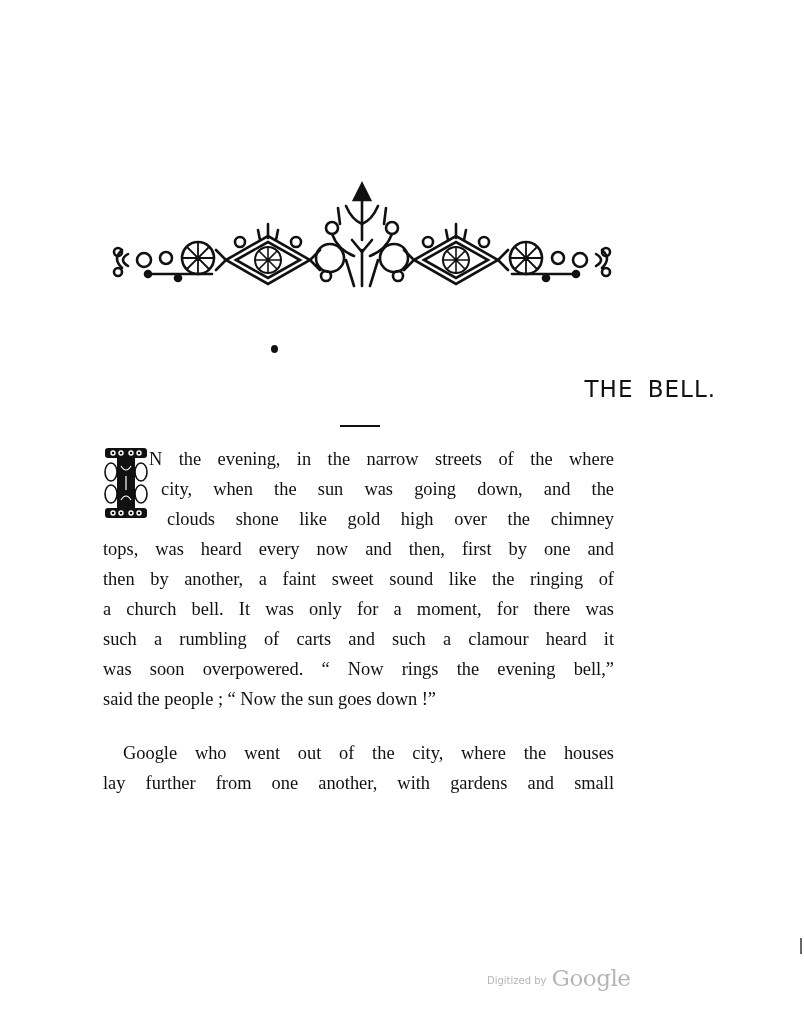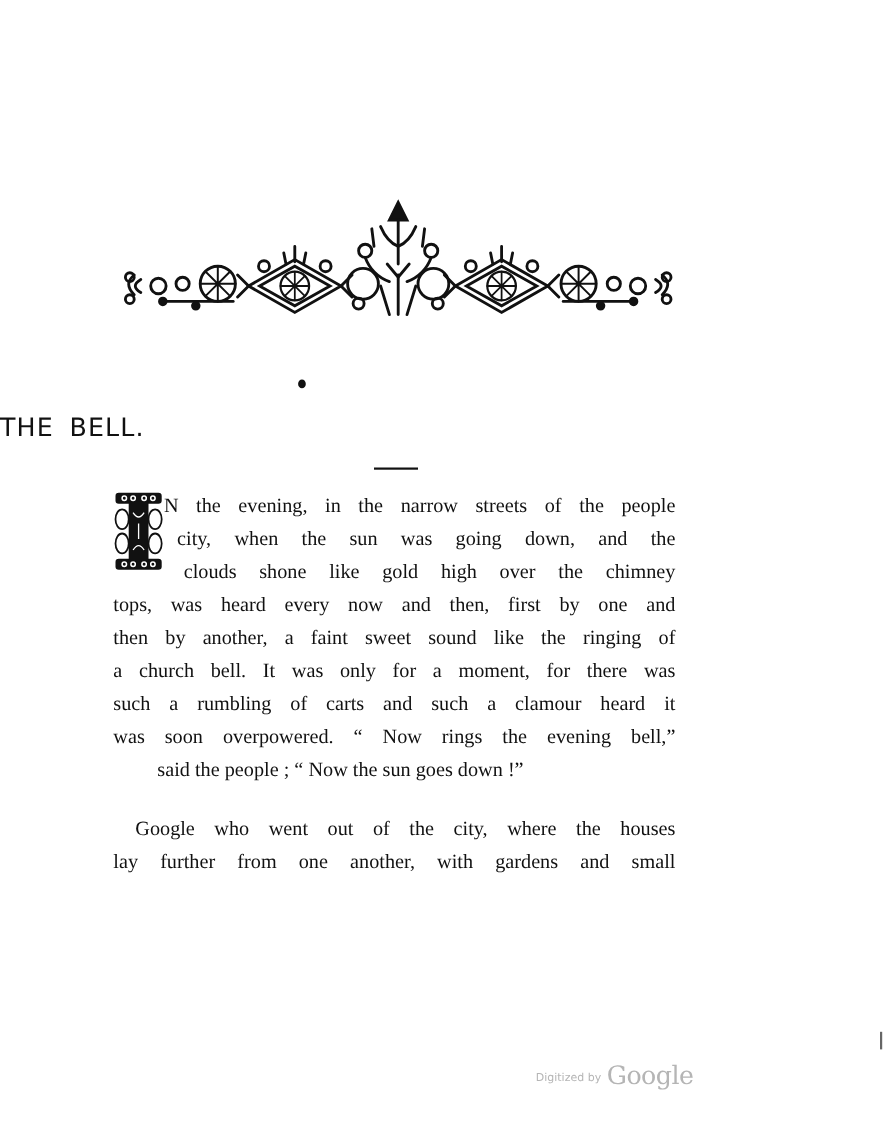--- a/index.html
+++ b/index.html
@@ -3,31 +3,31 @@
 <meta charset="utf-8">
 <style>
   html, body { margin: 0; padding: 0; }
   body {
     width: 804px; height: 1020px; background: #ffffff; position: relative; overflow: hidden;
     font-family: "DejaVu Serif", "Liberation Serif", serif; color: #111;
   }
   .ornament { position: absolute; left: 108px; top: 180px; width: 508px; height: 110px; }
   .dot { position: absolute; left: 271px; top: 345px; width: 7px; height: 8px; background: #111; border-radius: 50%; }
   .title {
-    position: absolute; left: 0; width: 716px; top: 376px; text-align: left;
+    position: absolute; left: 0; width: 716px; top: 376px; text-align: right;
     font-family: "DejaVu Sans", "Liberation Sans", sans-serif; font-size: 23px; font-weight: 500;
     letter-spacing: 1px; word-spacing: 6px; padding-left: 0;
   }
   .rule { position: absolute; left: 340px; top: 425px; width: 40px; height: 2px; background: #111; }
   .text {
     position: absolute; left: 103px; width: 511px; font-size: 18.4px; line-height: 30px;
     font-family: "Liberation Serif", "DejaVu Serif", serif;
   }
   .line { display: block; text-align: justify; text-align-last: justify; white-space: nowrap; height: 30px; }
-  .line.last { text-align-last: left; margin-left: 40px; }
+  .line.last { text-align-last: left; }
   .line.ind1 { padding-left: 46px; }
   .line.para { padding-left: 20px; }
   .p1 { top: 444px; }
   .p2 { top: 738px; }
   .dropcap { position: absolute; left: 103px; top: 446px; width: 46px; height: 74px; }
   .google { position: absolute; left: 487px; top: 965px; color: #b5b5b5; white-space: nowrap; }
   .google .dg { font-family: "DejaVu Sans", sans-serif; font-size: 10px; vertical-align: 2px; }
   .google .g { font-family: "DejaVu Serif", serif; font-size: 23px; letter-spacing: -0.5px; }
   .edge { position: absolute; left: 800px; top: 938px; width: 2px; height: 16px; background: #666; }
 </style>
@@ -119,21 +119,21 @@
       <ellipse cx="8" cy="48" rx="6" ry="9"></ellipse>
     <ellipse cx="38" cy="26" rx="6" ry="9"></ellipse>
       <ellipse cx="38" cy="48" rx="6" ry="9"></ellipse>
   </g>
   <g fill="none" stroke="#fff" stroke-width="1.2">
     <path d="M18 20 Q23 28 28 20 M18 54 Q23 46 28 54 M23 30 V44"></path>
   </g>
 </svg>
 
 <div class="text p1">
-  <span class="line ind1">N the evening, in the narrow streets of the people</span>
+  <span class="line ind1">N the evening, in the narrow streets of the where</span>
   <span class="line ind1" style="padding-left:58px">city, when the sun was going down, and the</span>
   <span class="line ind1" style="padding-left:64px">clouds shone like gold high over the chimney</span>
   <span class="line">tops, was heard every now and then, first by one and</span>
   <span class="line">then by another, a faint sweet sound like the ringing of</span>
   <span class="line">a church bell.  It was only for a moment, for there was</span>
   <span class="line">such a rumbling of carts and such a clamour heard it</span>
   <span class="line">was soon overpowered.  “ Now rings the evening bell,”</span>
   <span class="line last">said the people ; “ Now the sun goes down !”</span>
 </div>
 

